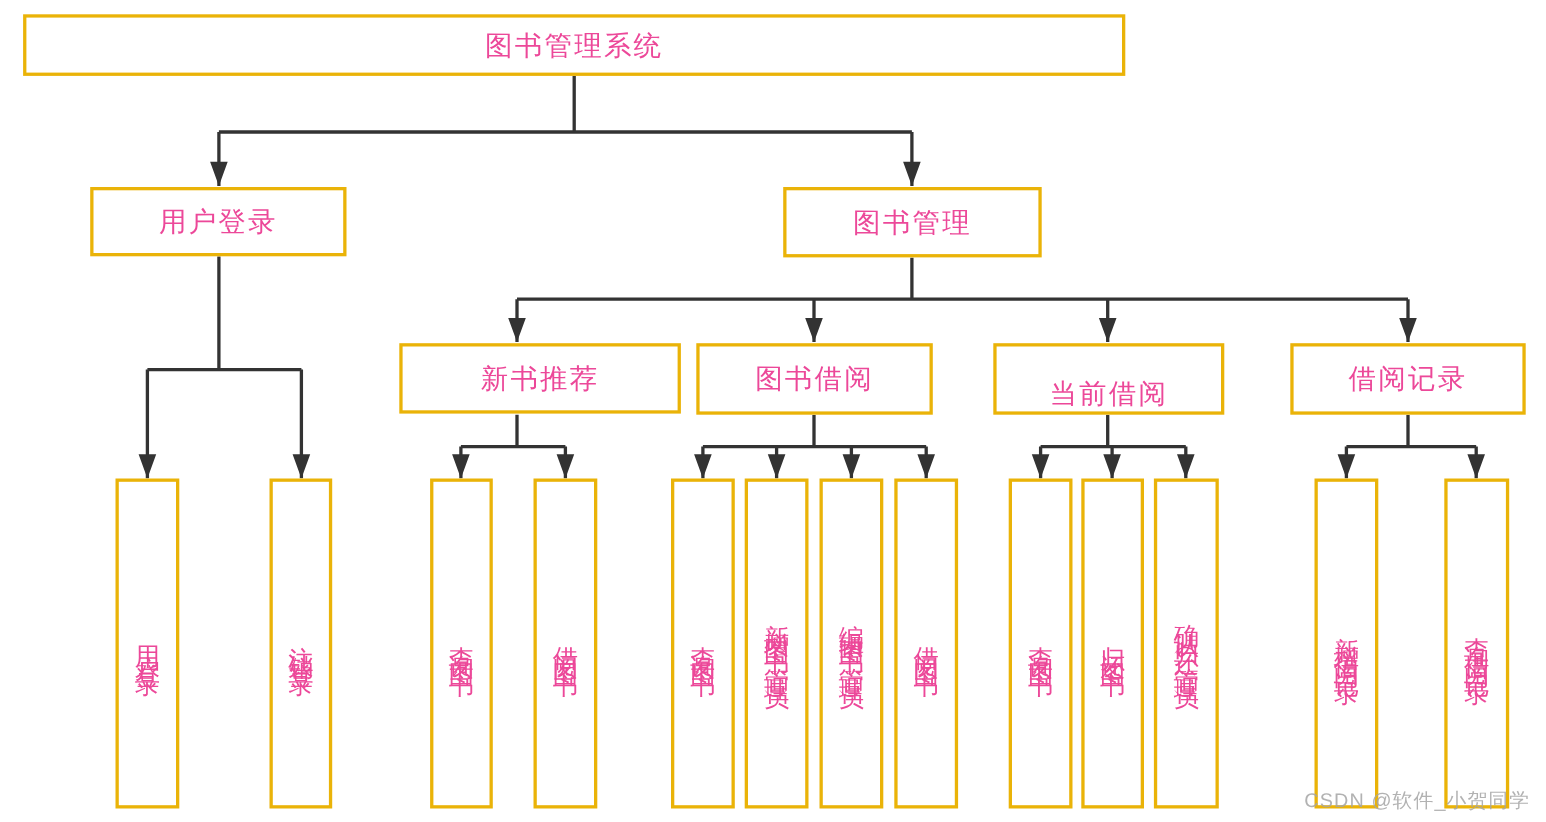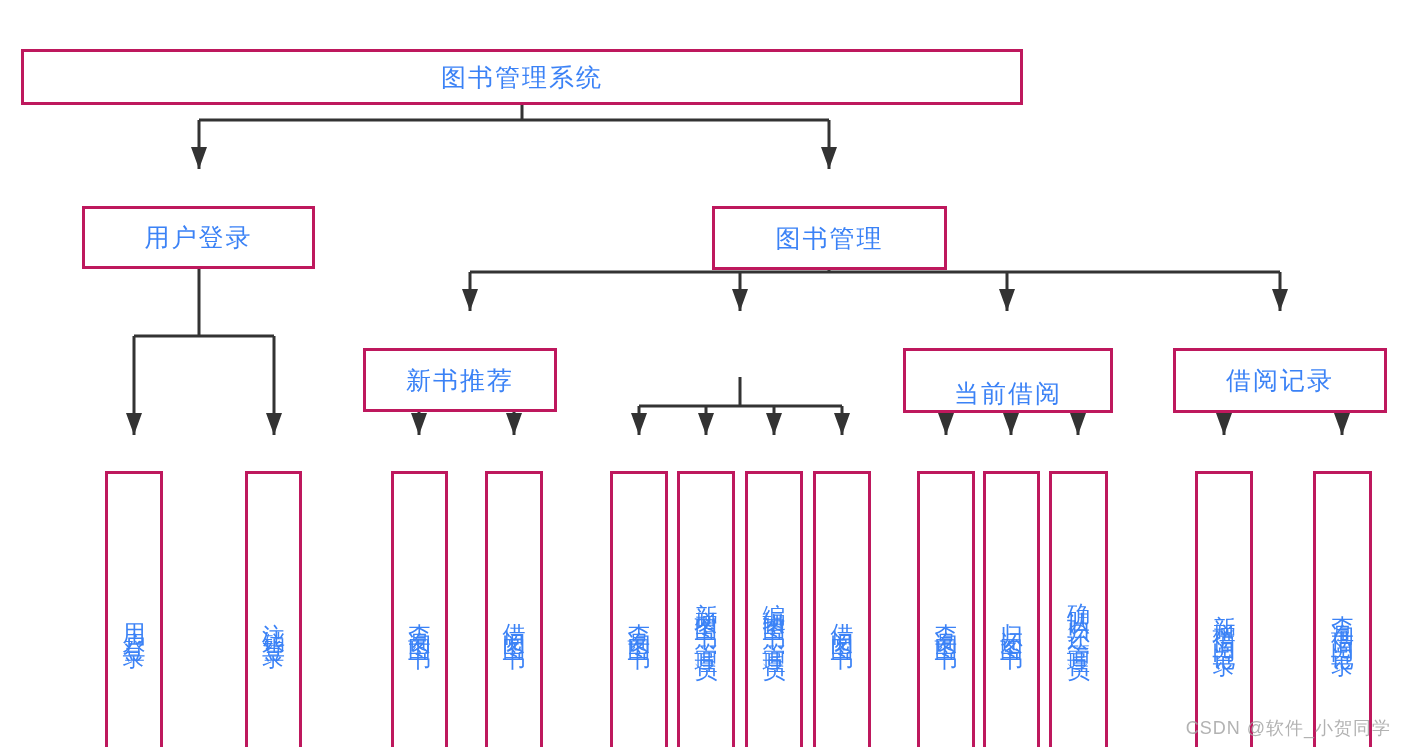--- a/index.html
+++ b/index.html
@@ -28,26 +28,25 @@
     stroke-width: 3;
   }
   .connectors path.arrows {
     fill: #333333;
     stroke: none;
   }
   .box {
     position: absolute;
     box-sizing: border-box;
     background: #ffffff;
-    border: 3px solid #be185d;
+    border: 3px solid #eab308;
     display: flex;
     align-items: center;
     justify-content: center;
-    color: #3b82f6;
-    margin-top: 36px;
+    color: #ec4899;
   }
   .h-label {
     font-size: 25px;
     letter-spacing: 2px;
     white-space: nowrap;
   }
   .leaf .v-label {
     writing-mode: vertical-rl;
     text-orientation: mixed;
     font-size: 23px;
@@ -104,22 +103,25 @@
     <span class="h-label">图书管理系统</span>
   </div>
 
   <div class="box" style="left:82px; top:170px; width:233px; height:63px;">
     <span class="h-label">用户登录</span>
   </div>
   <div class="box" style="left:712px; top:170px; width:235px; height:64px;">
     <span class="h-label">图书管理</span>
   </div>
 
-  <div class="box" style="left:363px; top:312px; width:194px; height:64px;">
+  <div class="box" style="left:363px; top:312px; width:256px; height:64px;">
     <span class="h-label">新书推荐</span>
+  </div>
+  <div class="box" style="left:633px; top:312px; width:215px; height:65px;">
+    <span class="h-label">图书借阅</span>
   </div>
   <div class="box" style="left:903px; top:312px; width:210px; height:65px;align-items:flex-end;">
     <span class="h-label">当前借阅</span>
   </div>
   <div class="box" style="left:1173px; top:312px; width:214px; height:65px;">
     <span class="h-label">借阅记录</span>
   </div>
 
   <div class="box leaf" style="left:105px; top:435px; width:58px; height:300px;">
     <span class="v-label">用户登录</span>

